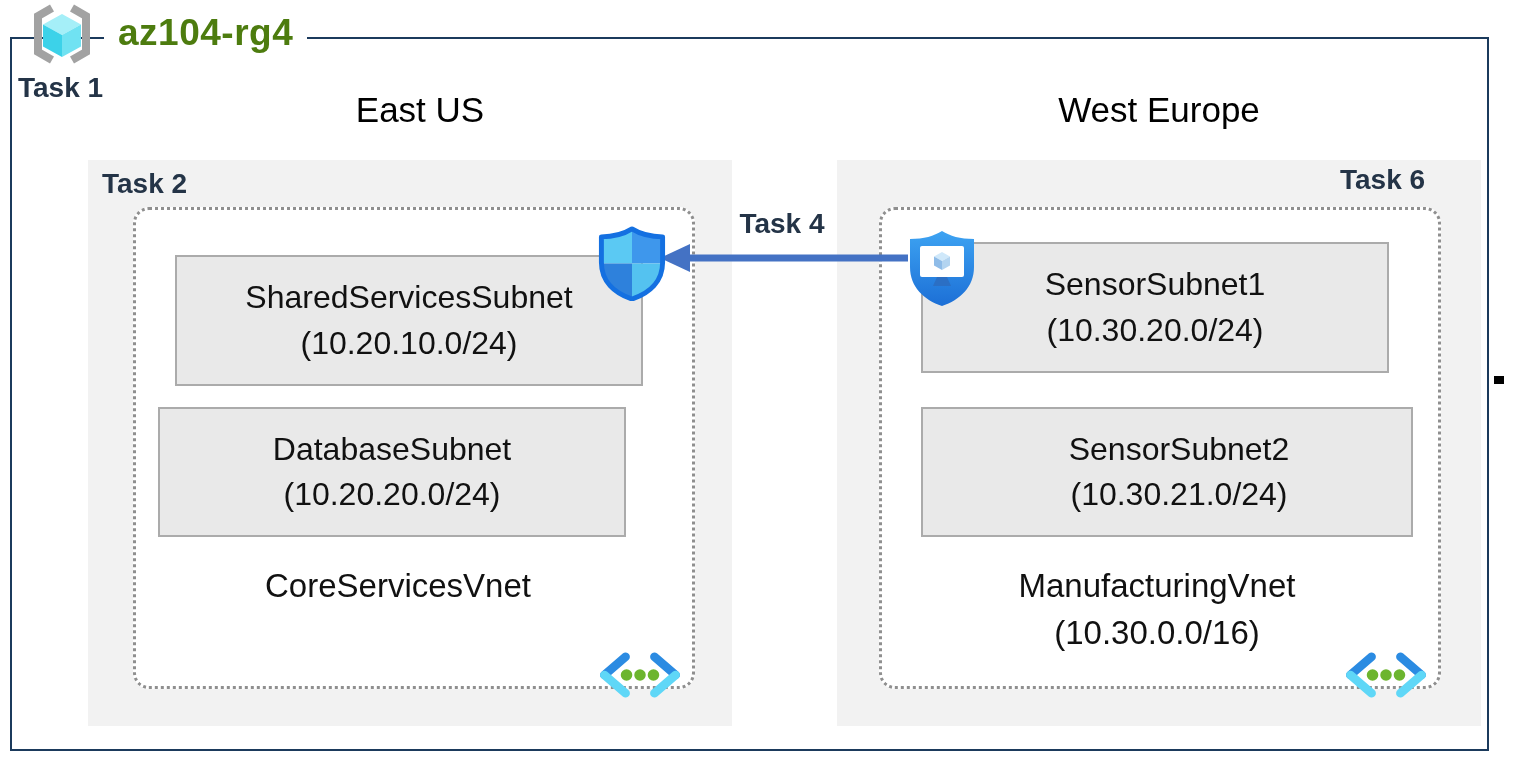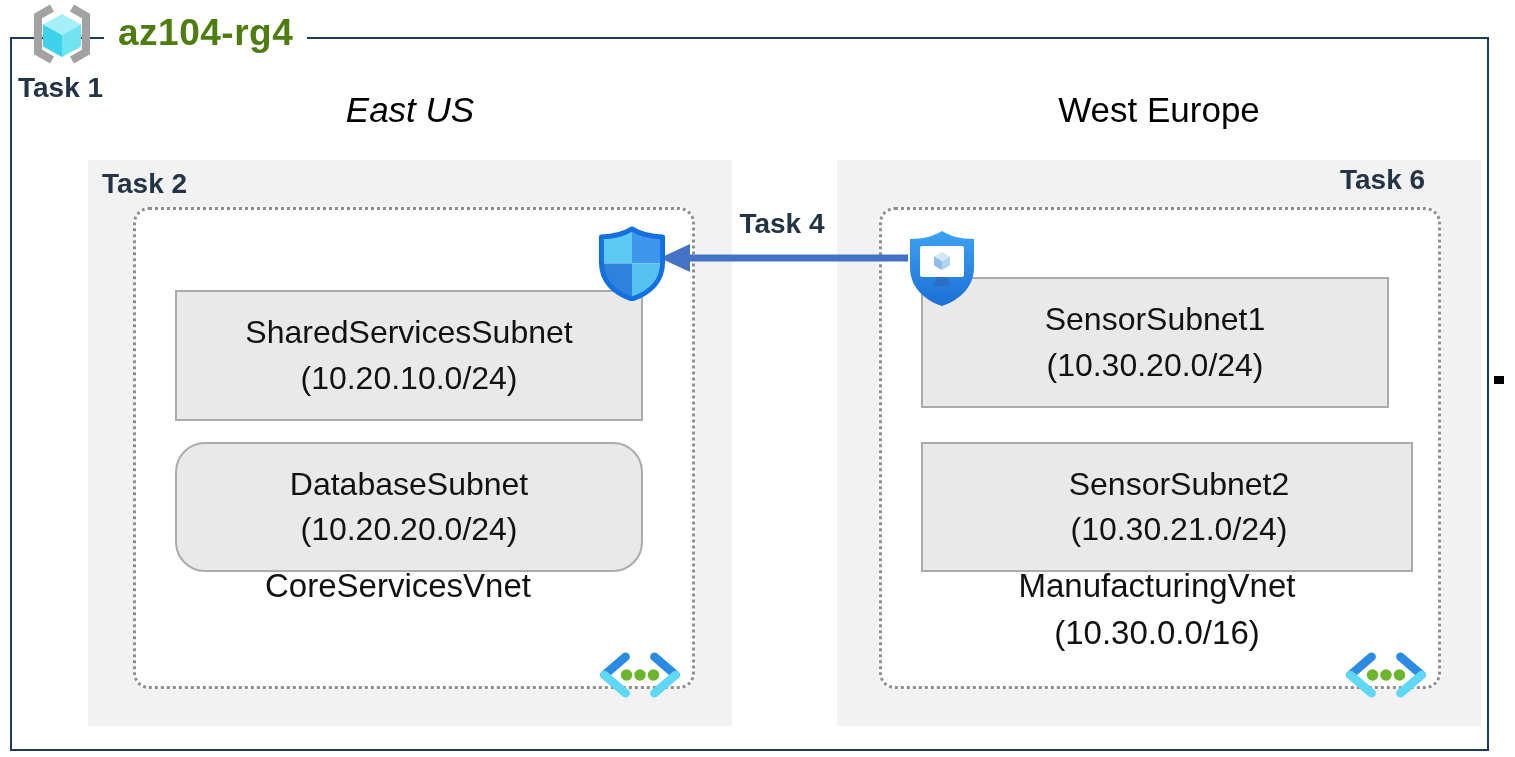--- a/index.html
+++ b/index.html
@@ -34,21 +34,21 @@
   }
 
   .dotted-box{
     top:207px;width:556px;height:476px;background:#ffffff;
     border:3px dotted #8F8F8F;border-radius:16px;z-index:2;
   }
 
   .subnet-box{
     width:464px;height:127px;background:#E9E9E9;border:2px solid #ABABAB;
     display:flex;flex-direction:column;align-items:center;justify-content:center;
-    font-size:32px;color:#111;line-height:1.42;text-align:center;z-index:3;margin-top:35px;
+    font-size:32px;color:#111;line-height:1.42;text-align:center;z-index:3;
   }
 
   .vnet-label{
     width:556px;font-size:33px;color:#111;text-align:center;line-height:1.42;z-index:3;
   }
 
   .icon{z-index:7;}
   .arrow{z-index:6;}
 
   .edge-mark{
@@ -67,32 +67,32 @@
     <polygon points="36,11 55,21.5 36,32 17,21.5" fill="#A5EFF8"></polygon>
     <polygon points="17,21.5 36,32 36,54 17,43.5" fill="#3CD2E9"></polygon>
     <polygon points="55,21.5 36,32 36,54 55,43.5" fill="#70E2F2"></polygon>
   </svg>
 </div>
 
 <div class="abs rg-title">az104-rg4</div>
 
 <div class="abs task-label" style="left:18px;top:72px;">Task 1</div>
 
-<div class="abs region-label" style="left:88px;top:90px;width:644px;font-style:italic;">East US</div>
+<div class="abs region-label" style="left:98px;top:90px;width:644px;">East US</div>
 <div class="abs region-label" style="left:837px;top:90px;width:644px;">West Europe</div>
 
 <div class="abs panel" style="left:88px;"></div>
 <div class="abs task-label" style="left:102px;top:168px;">Task 2</div>
 <div class="abs dotted-box" style="left:133px;"></div>
 
 <div class="abs subnet-box" style="left:175px;top:255px;">
   <div>SharedServicesSubnet</div>
   <div>(10.20.10.0/24)</div>
 </div>
-<div class="abs subnet-box" style="left:175px;top:407px;height:126px;border-radius:30px;">
+<div class="abs subnet-box" style="left:158px;top:407px;height:126px;">
   <div>DatabaseSubnet</div>
   <div>(10.20.20.0/24)</div>
 </div>
 
 <div class="abs vnet-label" style="left:120px;top:563px;">
   <div>CoreServicesVnet</div>
 </div>
 
 <div class="abs icon" style="left:596px;top:650px;">
   <svg width="88" height="50" viewBox="0 0 90 52">

